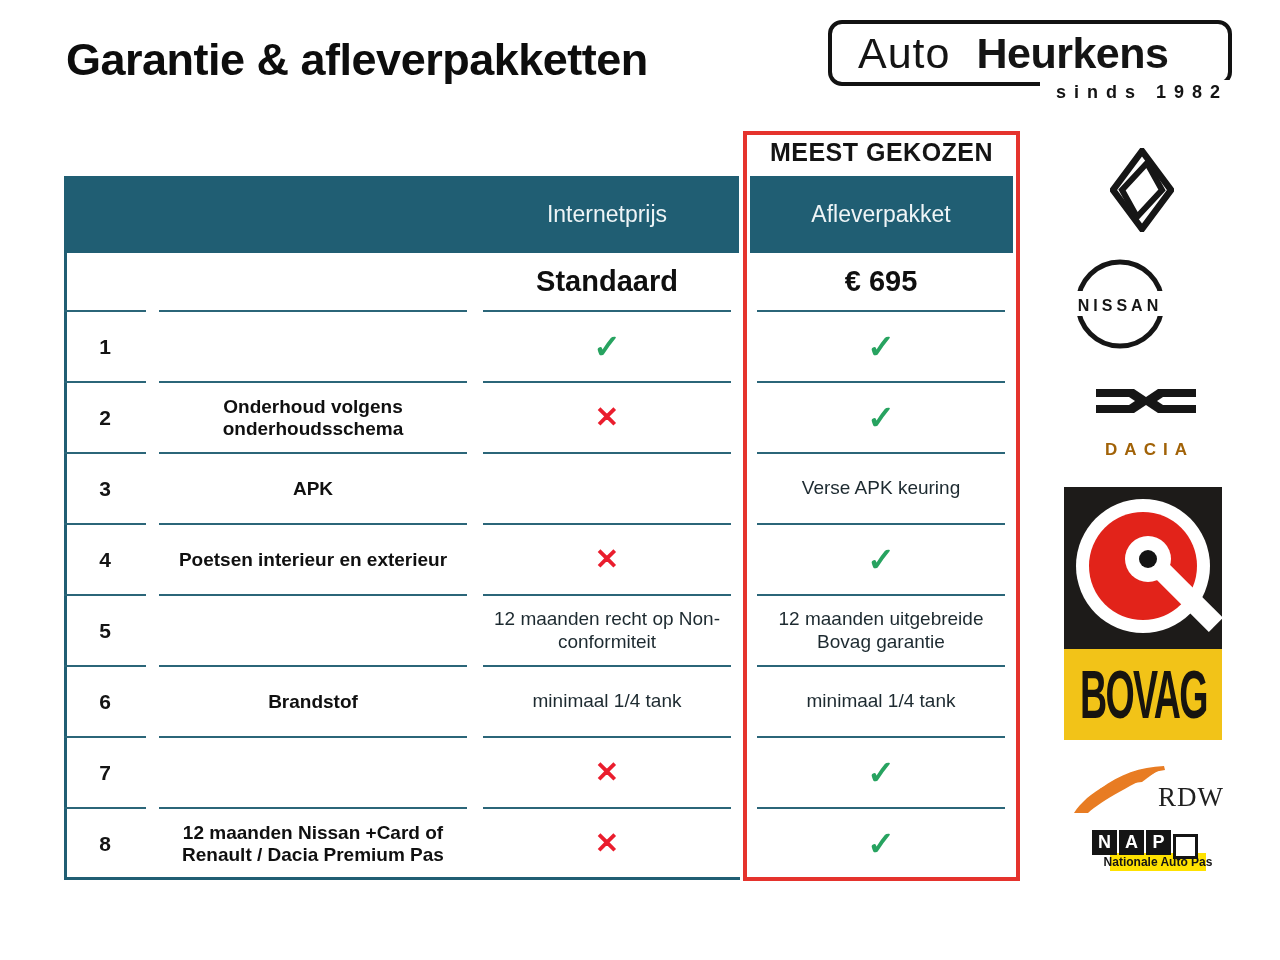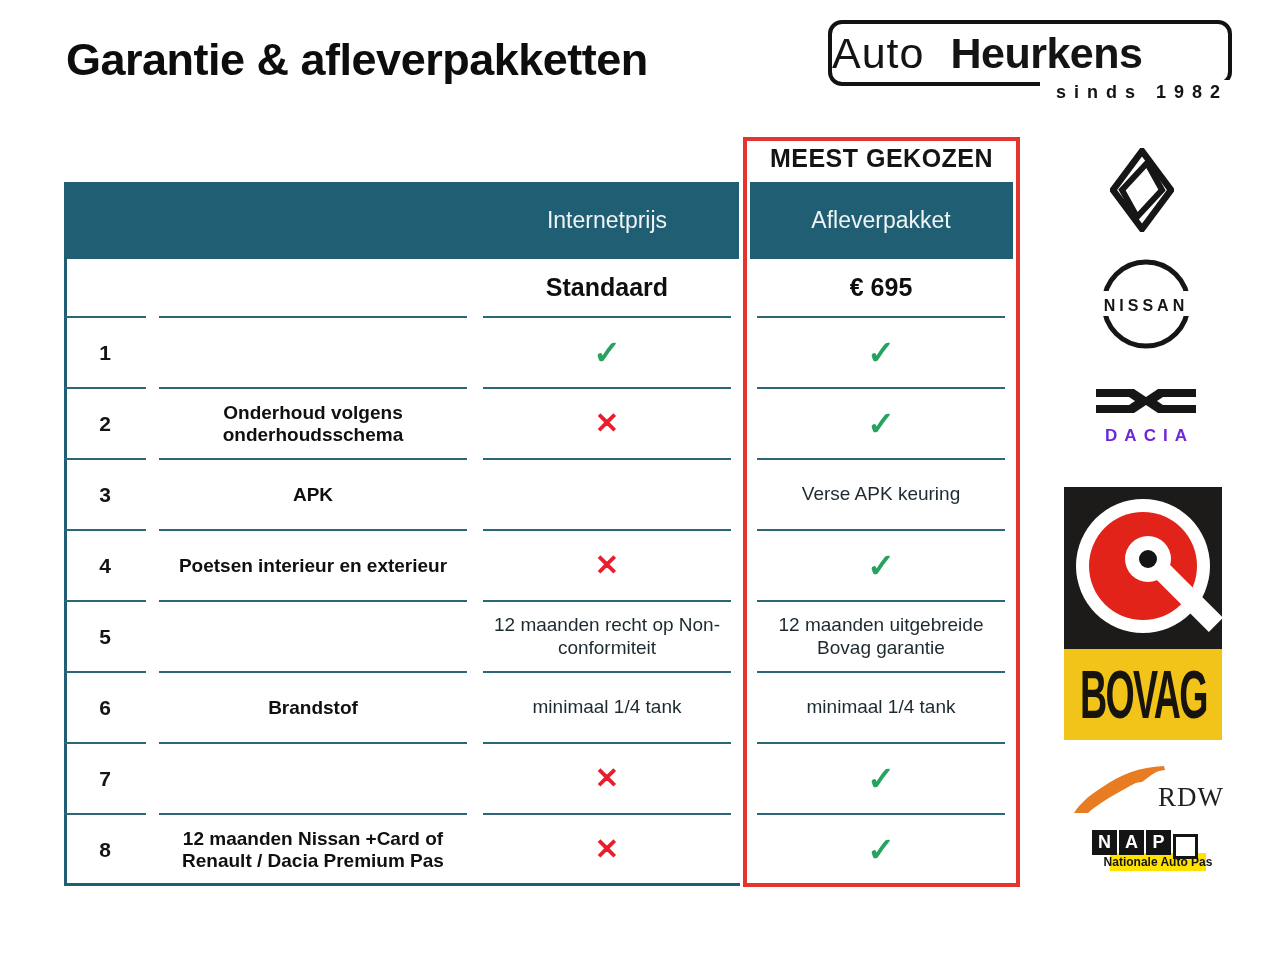--- a/index.html
+++ b/index.html
@@ -6,36 +6,36 @@
     --teal:#205e73; --red:#e5332d; --green:#27a360; --cross-red:#ea1d2d;
     --bovag-yellow:#f2c318; --bovag-red:#e2231a; --nap-yellow:#ffe200; --rdw-orange:#e87c23;
   }
   *{margin:0;padding:0;box-sizing:border-box;}
   html,body{width:1280px;height:960px;background:#fff;font-family:"Liberation Sans",sans-serif;color:#141414;overflow:hidden;}
 
   
   .title{position:absolute;left:66px;top:34px;font-size:45px;font-weight:800;letter-spacing:-0.5px;color:#0d0d0d;}
 
   
-  .brand{position:absolute;left:828px;top:20px;width:404px;height:66px;border:4px solid #121212;border-radius:14px;display:flex;align-items:center;padding-left:0;}
+  .brand{position:absolute;left:828px;top:20px;width:404px;height:66px;border:4px solid #121212;border-radius:14px;display:flex;align-items:center;padding-left:26px;}
   .brand .auto{font-size:43px;font-weight:400;letter-spacing:1px;}
   .brand .heurkens{font-size:43px;font-weight:800;margin-left:26px;letter-spacing:-0.5px;}
   .brand .tagline{position:absolute;top:56px;right:-2px;background:#fff;padding:2px 2px 4px 16px;font-size:18px;font-weight:700;letter-spacing:8px;white-space:nowrap;}
 
   
-  .table{position:absolute;left:64px;top:137px;width:956px;height:750px;}
+  .table{position:absolute;left:64px;top:131px;width:956px;height:750px;}
   .redbox{position:absolute;left:679px;top:0;width:277px;height:750px;border:4px solid var(--red);z-index:6;pointer-events:none;}
   .most-chosen{position:absolute;left:679px;top:7px;width:277px;text-align:center;font-size:25px;font-weight:800;letter-spacing:0.5px;z-index:7;}
   .tealbar{position:absolute;top:45px;height:77px;background:var(--teal);}
   .tealbar.a{left:0;width:675px;}
   .tealbar.b{left:686px;width:263px;}
   .colhead{position:absolute;top:45px;height:77px;display:flex;align-items:center;justify-content:center;color:#eef4f6;font-size:23px;font-weight:400;z-index:2;}
   .colhead.internet{left:419px;width:248px;}
   .colhead.pakket{left:693px;width:248px;}
-  .pricecell{position:absolute;top:122px;height:57px;display:flex;align-items:center;justify-content:center;font-size:25px;font-weight:800;color:#0f0f0f;}
+  .pricecell{position:absolute;top:122px;height:57px;display:flex;align-items:center;justify-content:center;font-size:29px;font-weight:800;color:#0f0f0f;}
   .pricecell.internet{left:419px;width:248px;}
   .pricecell.pakket{left:693px;width:248px;text-align:center;}
   .leftborder{position:absolute;left:0;top:45px;width:3px;height:703px;background:var(--teal);}
   .bottomborder{position:absolute;left:0;top:746px;width:676px;height:3px;background:var(--teal);}
 
   .row{position:absolute;left:0;width:956px;height:71px;}
   .sep{position:absolute;top:0;height:0;border-top:2px solid #2b6679;}
   .sep.s1{left:0;width:82px;}
   .sep.s2{left:95px;width:308px;}
   .sep.s3{left:419px;width:248px;}
@@ -44,23 +44,23 @@
   .cell.num{left:0;width:82px;font-size:21px;font-weight:800;}
   .cell.label{left:95px;width:308px;font-size:19px;font-weight:800;line-height:1.15;color:#101010;}
   .cell.internet{left:419px;width:248px;}
   .cell.pakket{left:693px;width:248px;}
   .cell-text{font-size:19px;font-weight:400;color:#1d2a30;line-height:1.2;}
   .check{color:var(--green);font-size:33px;font-weight:700;line-height:1;}
   .cross{color:var(--cross-red);font-size:29px;font-weight:800;line-height:1;}
 
   
   .renault{position:absolute;left:1110px;top:148px;}
-  .nissan{position:absolute;left:1092px;top:256px;}
+  .nissan{position:absolute;left:1066px;top:256px;}
   .dacia{position:absolute;left:1096px;top:386px;width:100px;text-align:center;}
-  .dacia-word{margin-top:6px;font-size:17px;font-weight:800;letter-spacing:7px;color:#6d28d9;padding-left:7px;}
+  .dacia-word{margin-top:20px;font-size:17px;font-weight:800;letter-spacing:7px;color:#a16207;padding-left:7px;}
 
   .bovag{position:absolute;left:1064px;top:487px;width:158px;height:322px;}
   .bovag-black{position:relative;width:158px;height:162px;background:#1d1b19;overflow:hidden;}
   .bovag-ring{position:absolute;left:12px;top:12px;width:134px;height:134px;background:#fff;border-radius:50%;}
   .bovag-bar{position:absolute;left:74px;top:70px;width:20px;height:96px;background:#fff;transform:rotate(-45deg);transform-origin:50% 0;}
   .bovag-head{position:absolute;left:61px;top:49px;width:46px;height:46px;background:#fff;border-radius:50%;display:flex;align-items:center;justify-content:center;}
   .bovag-head-dot{width:18px;height:18px;background:#141414;border-radius:50%;}
   .bovag-yellow{width:158px;height:91px;background:var(--bovag-yellow);display:flex;align-items:center;justify-content:center;overflow:hidden;}
   .bovag-word{font-size:47px;font-weight:800;color:#17140f;letter-spacing:-2px;transform:scale(0.8,1.45);}
 

